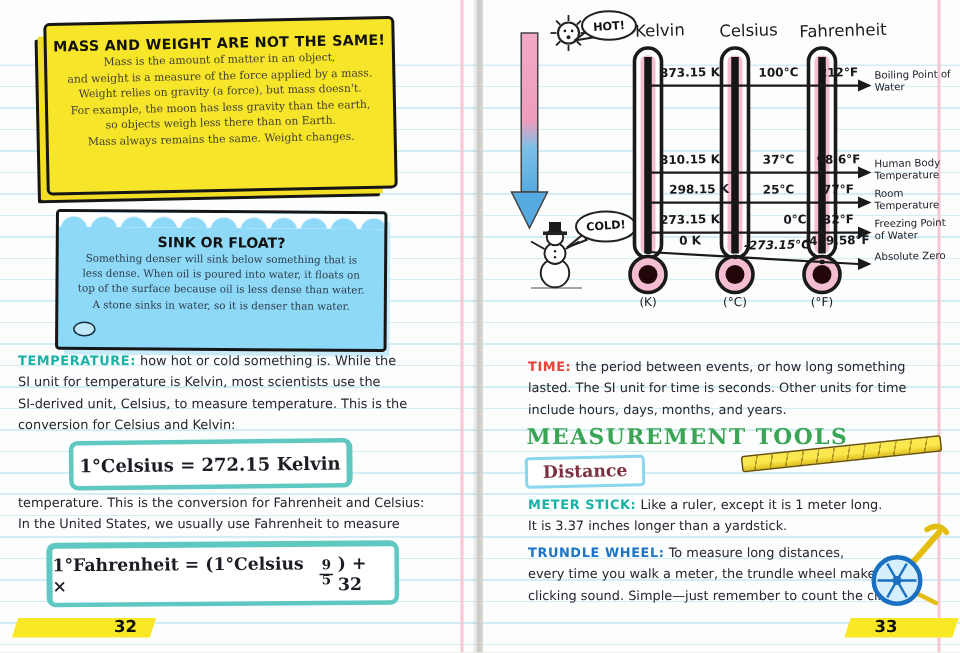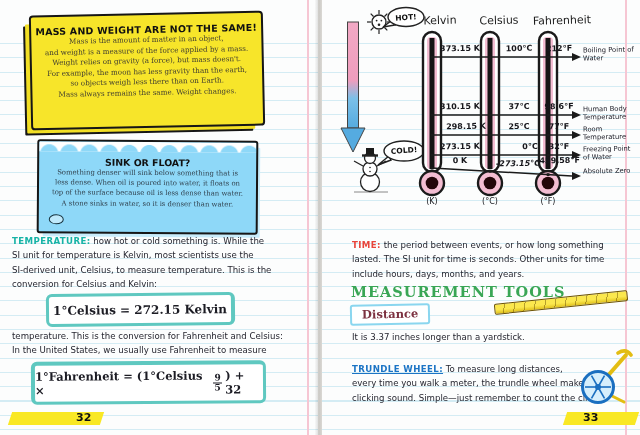--- a/index.html
+++ b/index.html
@@ -11,21 +11,21 @@
   .page-right{left:322px;width:318px;}
   .spine{position:absolute;left:315px;top:0;bottom:0;width:9px;
          background:linear-gradient(to right,rgba(0,0,0,0.02),rgba(70,70,70,0.20) 45%,rgba(0,0,0,0.03));}
   .rules{position:absolute;left:0;right:0;top:43px;bottom:4px;
          background:repeating-linear-gradient(to bottom,#d4ecf4 0 1px,transparent 1px 14.3px);}
   .margin-line{position:absolute;top:0;bottom:0;width:1.5px;background:#f6c6d3;}
 
   .para{position:absolute;font-size:8.6px;color:#262630;}
   .tline{line-height:14.3px;white-space:nowrap;}
   .lbl{font-weight:800;letter-spacing:0.4px;}
-  .teal{color:#17b3a6;} .red{color:#e8443a;} .blueh{color:#1b74c5;text-decoration:underline;}
+  .teal{color:#17b3a6;} .red{color:#e8443a;} .blueh{color:#1b74c5;}
 
   
   .mass-box{position:absolute;left:30px;top:13px;width:230px;height:111px;background:#f7e52a;
             border:2.6px solid #161616;border-radius:4px;transform:rotate(-1.2deg);
             box-shadow:-7px 6px 0 -3px #f2df25,-9px 8px 0 -3px #161616;}
   .mass-title{font-weight:800;font-size:9.5px;text-align:center;margin-top:9px;color:#111;letter-spacing:0.2px;}
   .mass-line{font-family:"DejaVu Serif",serif;font-size:7.2px;line-height:10.6px;text-align:center;color:#43402f;}
 
   
   .sink-box{position:absolute;left:37px;top:140px;width:217px;height:90px;background:#8ed8f8;
@@ -285,20 +285,21 @@
       <div class="tline">lasted. The SI unit for time is seconds. Other units for time</div>
       <div class="tline">include hours, days, months, and years.</div>
     </div>
 
     <div class="tools-heading">MEASUREMENT TOOLS</div>
 
     <div class="distance-box">Distance</div>
     <div class="meter-stick"></div>
 
     <div class="para" style="left:30px;top:330px;">
+      <div class="tline"><span class="lbl teal">METER STICK:</span> <span>Like a ruler, except it is 1 meter long.</span></div>
       <div class="tline">It is 3.37 inches longer than a yardstick.</div>
     </div>
 
     <div class="para" style="left:30px;top:362px;">
       <div class="tline"><span class="lbl blueh">TRUNDLE WHEEL:</span> <span>To measure long distances,</span></div>
       <div class="tline">every time you walk a meter, the trundle wheel makes a</div>
       <div class="tline">clicking sound. Simple—just remember to count the clicks.</div>
     </div>
 
     <svg class="wheel-svg" width="62" height="58" viewBox="0 0 62 58">

